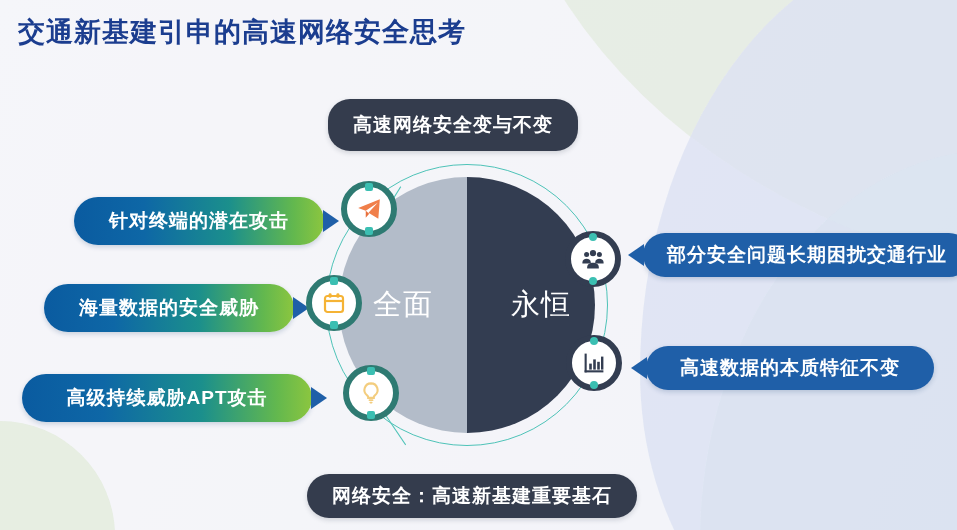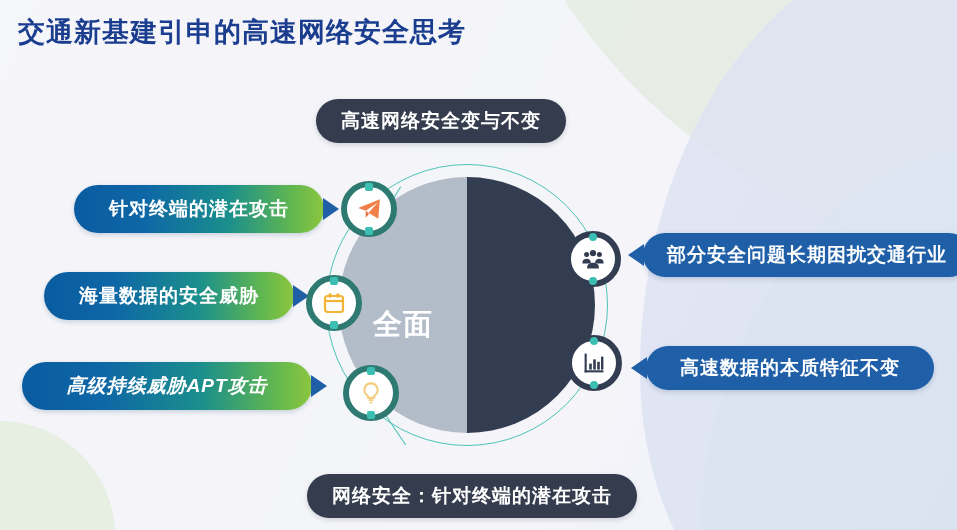--- a/index.html
+++ b/index.html
@@ -47,21 +47,21 @@
   
   .dark-pill{
     position:absolute;z-index:20;
     background:#343c4d;color:#ffffff;
     border-radius:22px;
     font-size:19px;font-weight:bold;letter-spacing:1px;
     display:flex;align-items:center;justify-content:center;
     box-shadow:0 2px 5px rgba(40,48,66,.18);
     white-space:nowrap;
   }
-  #pill-top{left:316px;top:99px;width:250px;height:44px;}
+  #pill-top{left:328px;top:99px;width:250px;height:52px;}
   #pill-bottom{left:307px;top:474px;width:330px;height:44px;}
 
   
   .center-wrap{position:absolute;left:339px;top:177px;width:256px;height:256px;z-index:10;}
   .ring-arc{
     position:absolute;left:-13px;top:-13px;width:282px;height:282px;
     border-radius:50%;
     border:1.6px solid #4ec3b8;
     box-sizing:border-box;
   }
@@ -71,47 +71,47 @@
   .half-left{
     left:0;background:#b3bcc9;
     border-radius:128px 0 0 128px;
   }
   .half-right{
     left:128px;background:#333d51;
     border-radius:0 128px 128px 0;
   }
   .half-label{
     position:absolute;top:50%;transform:translateY(-50%);
-    color:#ffffff;font-size:29px;font-weight:bold;line-height:1.22;
-    text-align:center;letter-spacing:1px;width:100%;margin-top:20px;
+    color:#ffffff;font-size:29px;font-weight:normal;line-height:1.22;
+    text-align:center;letter-spacing:1px;width:100%;
   }
   .half-left .half-label{padding-right:12px;}
   .half-right .half-label{padding-left:10px;}
 
   
-  .left-item{position:absolute;z-index:16;display:flex;align-items:flex-start;}
+  .left-item{position:absolute;z-index:16;display:flex;align-items:flex-start;margin-top:12px;}
   .grad-pill{
     height:48px;border-radius:24px;
     background:linear-gradient(90deg,#0a5ba0 0%,#0e67a6 28%,#1b8f8c 62%,#63b84e 88%,#8cc63f 100%);
     display:flex;align-items:center;justify-content:center;
     color:#ffffff;font-size:19px;font-weight:bold;letter-spacing:1px;
     box-shadow:0 2px 5px rgba(20,60,110,.2);
     white-space:nowrap;position:relative;
   }
   .grad-pill::after{
     content:"";position:absolute;right:-15px;top:50%;transform:translateY(-50%);
     width:0;height:0;border-top:11px solid transparent;border-bottom:11px solid transparent;
     border-left:16px solid #1f5fa8;
   }
   #left-item-1{left:74px;top:185px;}
   #left-item-1 .grad-pill{width:250px;}
   #left-item-2{left:44px;top:272px;font-family:Liberation Mono, monospace;}
   #left-item-2 .grad-pill{width:250px;}
   #left-item-3{left:22px;top:362px;}
-  #left-item-3 .grad-pill{width:290px;font-style:italic;}
+  #left-item-3 .grad-pill{width:290px;}
 
   
   .right-item{position:absolute;z-index:16;display:flex;align-items:center;}
   .blue-pill{
     height:44px;border-radius:22px;
     background:#1f5fa8;
     display:flex;align-items:center;justify-content:center;
     color:#ffffff;font-size:19px;font-weight:bold;letter-spacing:1px;
     box-shadow:0 2px 5px rgba(20,60,110,.2);
     white-space:nowrap;position:relative;
@@ -177,20 +177,21 @@
 
 <div class="center-wrap">
   <div class="ring-arc"></div>
   <div class="half half-left">
     <div class="half-label">
       <div>全面</div>
     </div>
   </div>
   <div class="half half-right">
     <div class="half-label">
+      <div>永恒</div>
     </div>
   </div>
 </div>
 
 <div class="left-item" id="left-item-1">
   <div class="grad-pill">
     <span>针对终端的潜在攻击</span>
   </div>
 </div>
 <div class="left-item" id="left-item-2">
@@ -275,14 +276,14 @@
       <rect x="2.6" y="19.3" width="18.8" height="2.1"></rect>
       <rect x="7.2" y="12.6" width="2.6" height="6"></rect>
       <rect x="11.2" y="8.4" width="2.6" height="10.2"></rect>
       <rect x="15.2" y="10.8" width="2.6" height="7.8"></rect>
       <rect x="19" y="5.6" width="2.4" height="13"></rect>
     </svg>
   </span>
 </div>
 
 <div class="dark-pill" id="pill-bottom">
-  <span>网络安全：针对终端的潜在攻击</span>
+  <span>网络安全：高速新基建重要基石</span>
 </div>
 
 </body></html>

